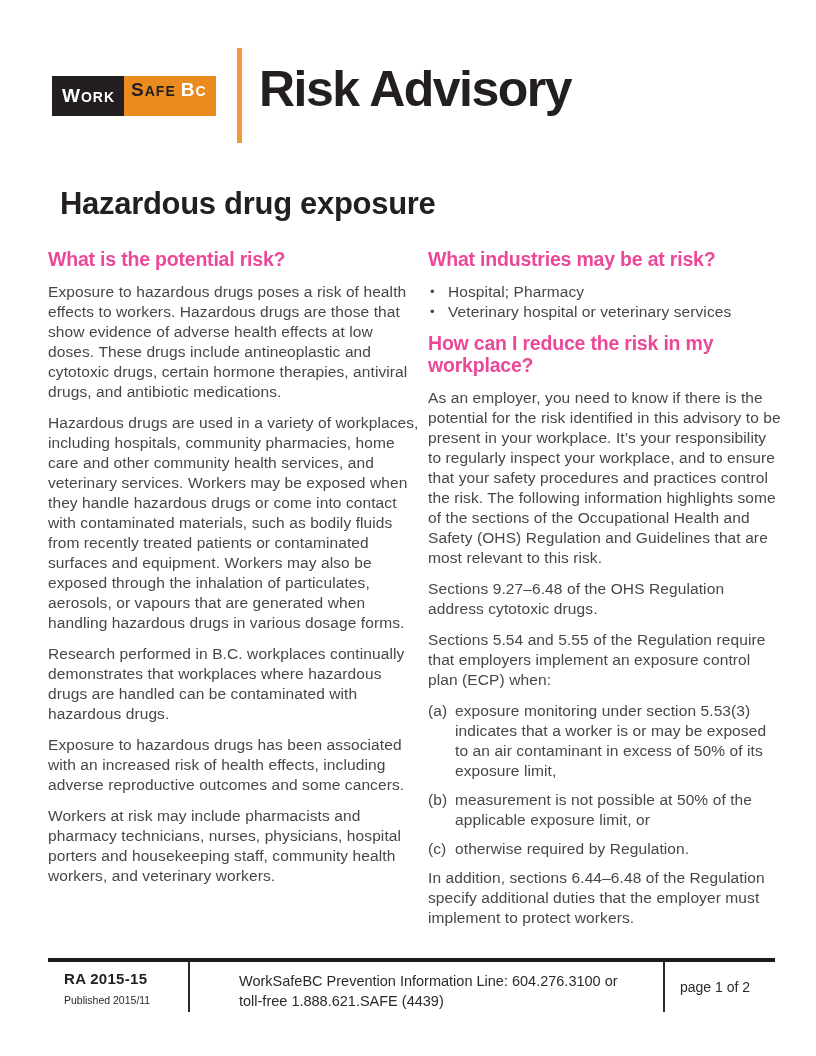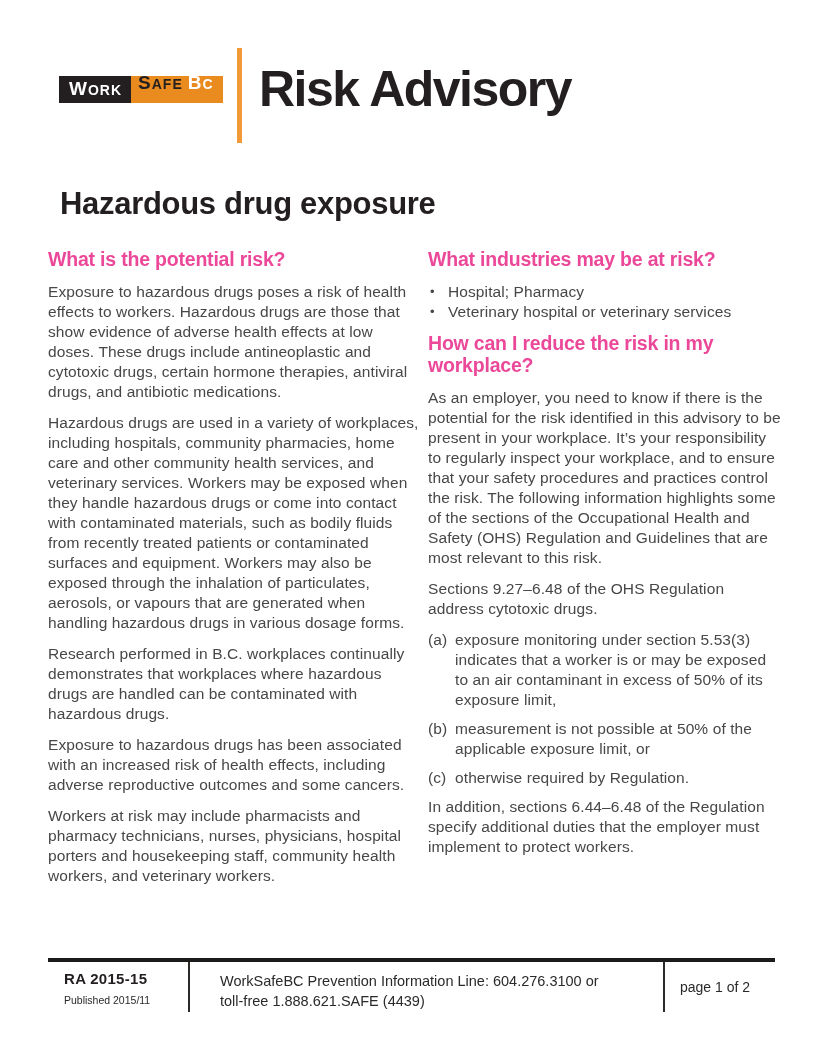--- a/index.html
+++ b/index.html
@@ -5,21 +5,21 @@
   html,body{margin:0;padding:0;background:#fff;}
   .page{
     position:relative;
     width:816px;height:1056px;
     background:#fff;
     font-family:"Liberation Sans", sans-serif;
     overflow:hidden;
   }
   
   .logo{
-    position:absolute;left:59px;top:76px;height:27px;
+    position:absolute;left:52px;top:76px;height:40px;
     display:flex;align-items:stretch;
     font-weight:bold;letter-spacing:1px;
   }
   .logo .seg{display:inline-block;text-transform:uppercase;font-size:14px;line-height:31px;}
   .logo .seg::first-letter{font-size:19px;}
   .logo-black{background:#231f20;color:#fff;padding:0 9px 0 10px;display:flex;align-items:center;}
   .logo-orange{background:#e98b1e;padding:0 9px 12px 7px;display:flex;align-items:center;}
   .logo-orange .seg-safe{color:#231f20;}
   .logo-orange .seg-bc{color:#fff;margin-left:5px;}
   .vdiv{position:absolute;left:237px;top:48px;width:5px;height:95px;background:#f29a38;}
@@ -50,21 +50,21 @@
   .alpha-item{display:flex;margin:0 0 9px 0;font-size:15.5px;line-height:20px;letter-spacing:0.1px;}
   .alpha-item .lbl{flex:0 0 27px;}
   .alpha-item .txt{flex:1;}
   
   .footer-rule{position:absolute;left:48px;top:958px;width:727px;height:4px;background:#1c1b1a;}
   .footer-ref{position:absolute;left:64px;top:970px;font-size:15px;font-weight:bold;color:#231f20;letter-spacing:0.3px;}
   .footer-pub{position:absolute;left:64px;top:994px;font-size:10.5px;color:#2b2a29;}
   .fdiv{position:absolute;top:962px;width:2px;height:50px;background:#2b2a29;}
   .fdiv-1{left:188px;}
   .fdiv-2{left:663px;}
-  .footer-info{position:absolute;left:220px;top:971px;width:415px;font-size:14.5px;line-height:20px;color:#2b2a29;}
+  .footer-info{position:absolute;left:239px;top:971px;width:415px;font-size:14.5px;line-height:20px;color:#2b2a29;}
   .footer-page{position:absolute;left:680px;top:979px;font-size:14px;color:#2b2a29;}
 </style>
 </head>
 <body>
 
 <div class="page">
 
   <div class="logo">
     <span class="logo-black">
         <span class="seg">Work</span>
@@ -96,20 +96,21 @@
           <span>Hospital; Pharmacy</span>
         </li>
       <li>
           <span class="dot">•</span>
           <span>Veterinary hospital or veterinary services</span>
         </li>
     </ul>
     <h3 class="h-reduce">How can I reduce the risk in my workplace?</h3>
     <p>As an employer, you need to know if there is the potential for the risk identified in this advisory to be present in your workplace. It’s your responsibility to regularly inspect your workplace, and to ensure that your safety procedures and practices control the risk. The following information highlights some of the sections of the Occupational Health and Safety (OHS) Regulation and Guidelines that are most relevant to this risk.</p>
     <p>Sections 9.27–6.48 of the OHS Regulation address cytotoxic drugs.</p>
+    <p>Sections 5.54 and 5.55 of the Regulation require that employers implement an exposure control plan (ECP) when:</p>
     <div class="alpha-item">
       <span class="lbl">(a)</span>
       <span class="txt">exposure monitoring under section 5.53(3) indicates that a worker is or may be exposed to an air contaminant in excess of 50% of its exposure limit,</span>
     </div>
     <div class="alpha-item">
       <span class="lbl">(b)</span>
       <span class="txt">measurement is not possible at 50% of the applicable exposure limit, or</span>
     </div>
     <div class="alpha-item">
       <span class="lbl">(c)</span>

